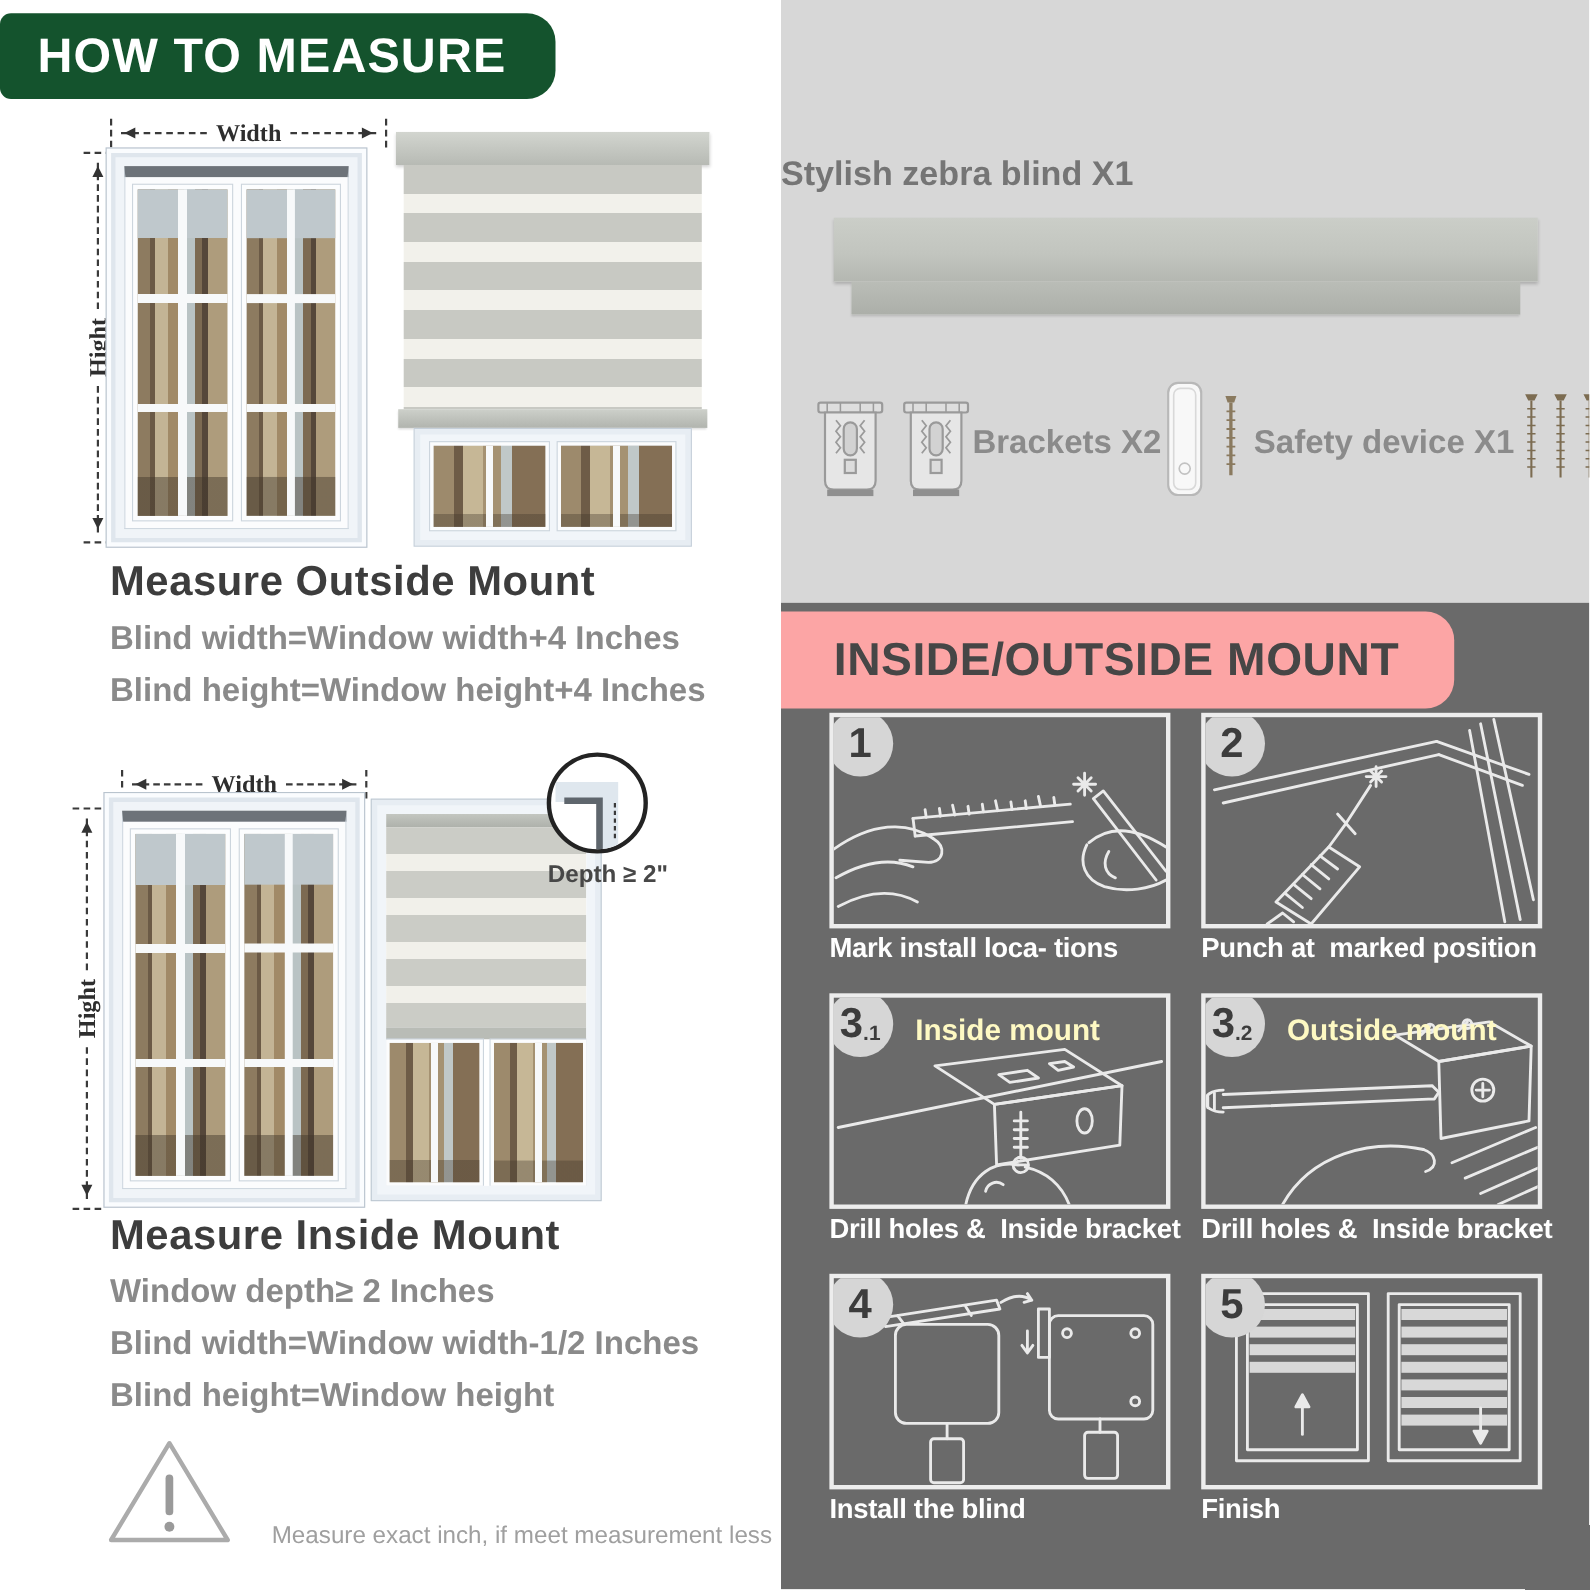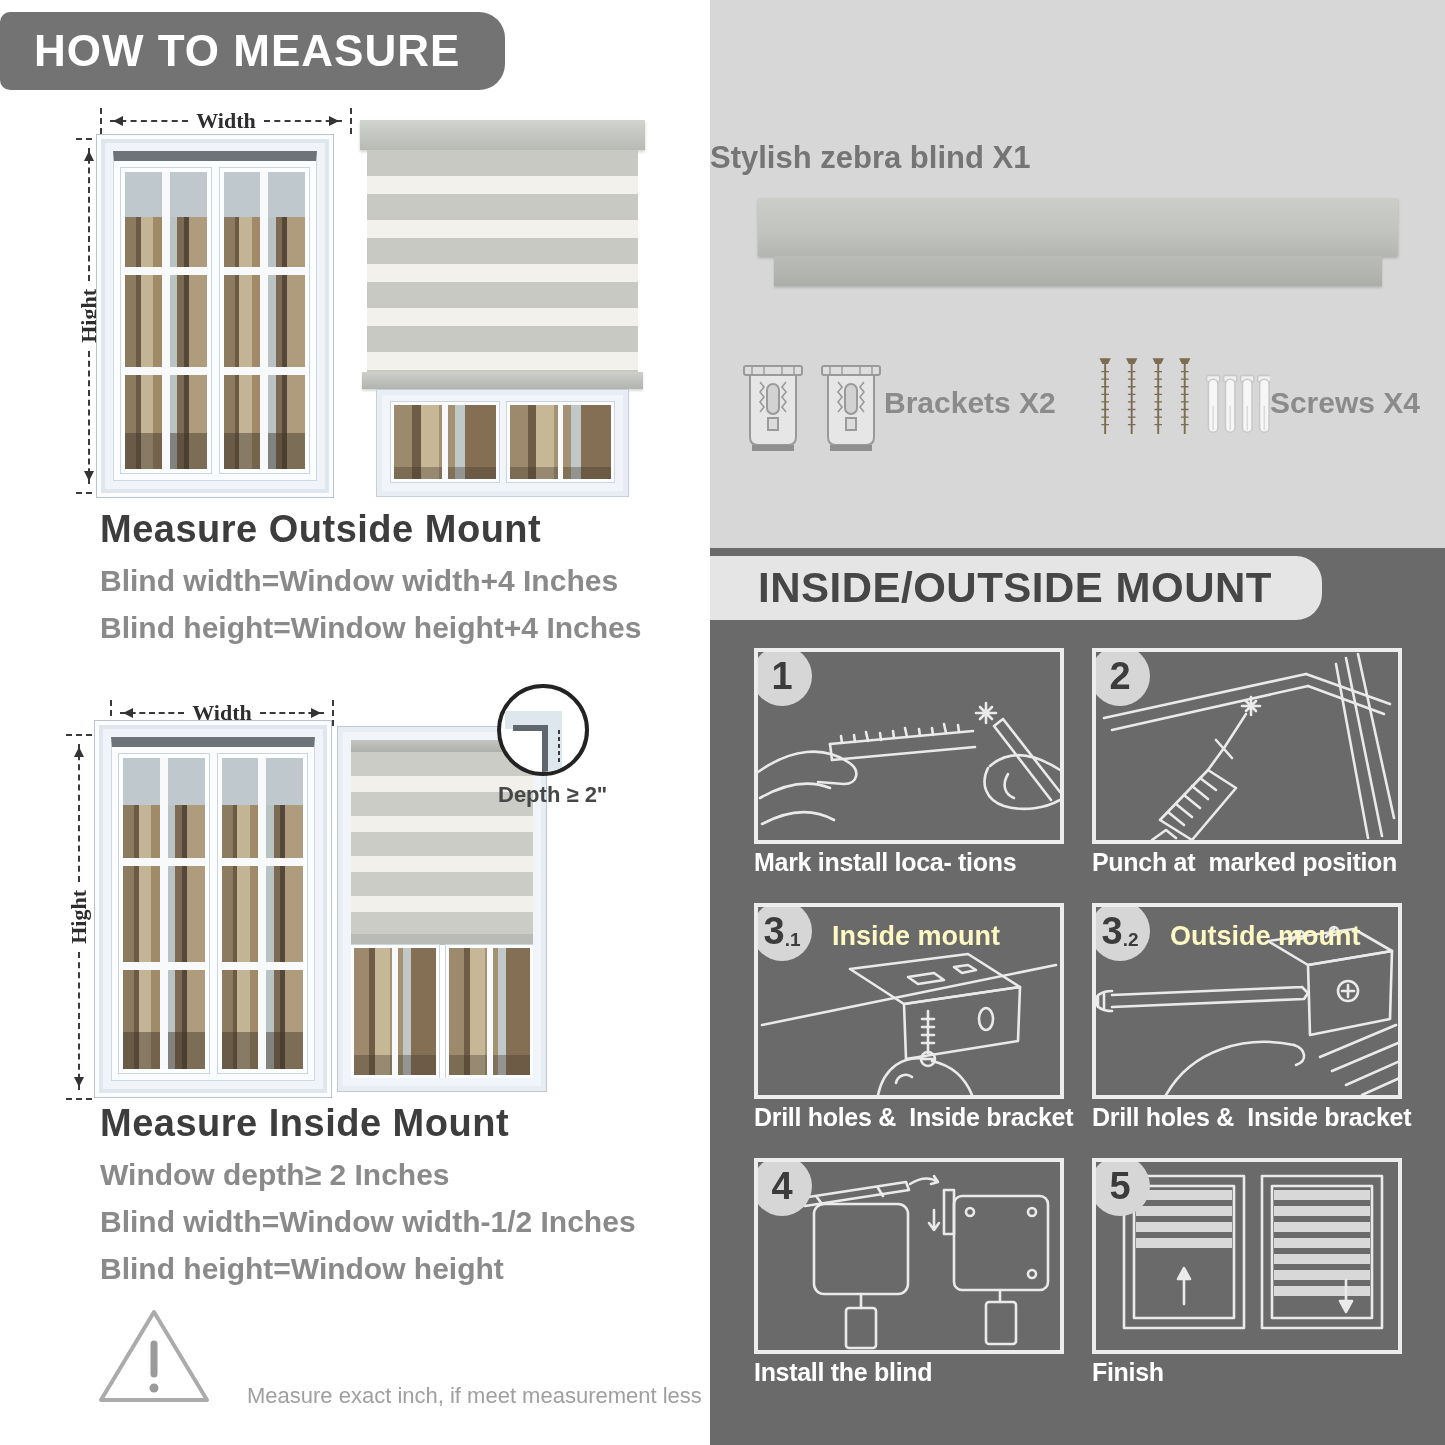--- a/index.html
+++ b/index.html
@@ -1,20 +1,20 @@
 <!DOCTYPE html>
 <html><head>
 <meta charset="utf-8">
 <style>
   html,body{margin:0;padding:0;background:#fff;}
   #page{position:relative;width:1445px;height:1445px;background:#ffffff;
         font-family:"Liberation Sans",sans-serif;overflow:hidden;}
 
   
-  .htm-chip{position:absolute;left:0;top:12px;width:505px;height:78px;background:#737373;
+  .htm-chip{position:absolute;left:0;top:12px;width:505px;height:78px;background:#14532d;
     border-radius:10px 26px 26px 10px;display:flex;align-items:center;padding-left:34px;
     box-sizing:border-box;color:#fff;font-size:44px;font-weight:bold;letter-spacing:1px;}
 
   
   .dim-h{display:flex;align-items:center;gap:8px;}
   .dim-h .etick{width:0;height:26px;border-left:2px dashed #3a3a3a;}
   .dline{flex:1;height:0;border-top:2px dashed #3a3a3a;position:relative;}
   .dline.l::before{content:"";position:absolute;left:-2px;top:-6px;border:5px solid transparent;border-right:10px solid #333;}
   .dline.r::after{content:"";position:absolute;right:-2px;top:-6px;border:5px solid transparent;border-left:10px solid #333;}
   .dim-label{font-size:22px;font-weight:bold;color:#2e2e2e;white-space:nowrap;font-family:Liberation Serif, serif;}
@@ -96,21 +96,21 @@
   .rail-top{height:58px;background:linear-gradient(180deg,#cbcec8 0%,#c2c5bf 55%,#b4b7b1 100%);
     box-shadow:0 2px 3px rgba(0,0,0,.2);}
   .rail-lip{margin:0 16px;height:30px;background:linear-gradient(180deg,#babdb7,#acafa9);
     box-shadow:0 2px 2px rgba(0,0,0,.15);}
   .components{position:absolute;left:30px;top:338px;width:680px;display:flex;justify-content:space-between;}
   .comp{display:flex;flex-direction:row;align-items:center;}
   .comp-art{height:118px;display:flex;align-items:flex-end;gap:12px;}
   .comp-label{margin-top:12px;font-size:30px;font-weight:bold;color:#8b8b8b;white-space:nowrap;}
 
   .right-dark{position:absolute;left:710px;top:548px;width:735px;height:897px;background:#6a6a6a;}
-  .iom-chip{position:absolute;left:0;top:8px;width:612px;height:64px;background:#e5e5e5;
+  .iom-chip{position:absolute;left:0;top:8px;width:612px;height:88px;background:#fca5a5;
     border-radius:0 26px 26px 0;display:flex;align-items:center;padding-left:48px;box-sizing:border-box;
     color:#464646;font-size:42px;font-weight:bold;letter-spacing:.5px;}
   .steps{position:absolute;left:44px;top:100px;width:648px;display:grid;
     grid-template-columns:310px 310px;column-gap:28px;row-gap:26px;}
   .panel{position:relative;width:310px;height:196px;border:4px solid #ededed;box-sizing:border-box;overflow:hidden;}
   .panel svg{position:absolute;inset:0;width:100%;height:100%;}
   .badge{position:absolute;top:-6px;left:-6px;width:60px;height:60px;background:#d6d6d6;border-radius:50%;
     display:flex;align-items:center;justify-content:center;color:#3c3c3c;font-weight:bold;font-size:38px;}
   .badge .sub{font-size:19px;align-self:flex-end;margin-bottom:10px;}
   .panel-label{position:absolute;top:14px;left:74px;color:#fef9c3;font-size:27px;font-weight:bold;white-space:pre;}
@@ -261,20 +261,33 @@
               <path d="M46 22 l-4 5 4 5 -4 5 4 5 -4 5 4 5" fill="none" stroke-width="1.6"></path>
               <rect x="27" y="24" width="12" height="30" rx="6" fill="#d2d2d2"></rect>
               <rect x="28" y="58" width="10" height="12" fill="#dcdcdc"></rect>
               <rect x="12" y="85" width="42" height="6" fill="#8f8f8f" stroke="none"></rect>
             </g>
           </svg>
         </div>
         <div class="comp-label">Brackets X2</div>
       </div>
 
+      <div class="comp">
+        <div class="comp-art">
+          <svg width="84" height="112" viewBox="0 0 84 112">
+            <rect x="6" y="4" width="30" height="102" rx="9" fill="rgba(252,252,252,.9)" stroke="#b8b8b8" stroke-width="2"></rect>
+            <rect x="11" y="9" width="20" height="92" rx="6" fill="none" stroke="#d9d9d9" stroke-width="1.5"></rect>
+            <circle cx="21" cy="82" r="5" fill="none" stroke="#c2c2c2" stroke-width="1.5"></circle>
+            <path d="M58 16 h10 l-2 6 h-6 Z" fill="#8a7a5f"></path>
+            <line x1="63" y1="22" x2="63" y2="88" stroke="#8a7a5f" stroke-width="3"></line>
+            <path d="M59 30 h8 M59 38 h8 M59 46 h8 M59 54 h8 M59 62 h8 M59 70 h8 M59 78 h8" stroke="#8a7a5f" stroke-width="1.6"></path>
+          </svg>
+        </div>
+        <div class="comp-label">Safety device X1</div>
+      </div>
 
       <div class="comp">
         <div class="comp-art">
           <svg width="180" height="112" viewBox="0 0 190 112">
             <g stroke="#7c6c51" stroke-width="2" fill="#7c6c51">
               <path d="M10 12 h12 l-3 6 h-6 Z M38 12 h12 l-3 6 h-6 Z M66 12 h12 l-3 6 h-6 Z M94 12 h12 l-3 6 h-6 Z" stroke="none"></path>
               <path d="M16 18 v74 M44 18 v74 M72 18 v74 M100 18 v74" fill="none"></path>
               <g stroke-width="1.4" fill="none">
                 <path d="M12 26 h8 M12 34 h8 M12 42 h8 M12 50 h8 M12 58 h8 M12 66 h8 M12 74 h8 M12 82 h8"></path>
                 <path d="M40 26 h8 M40 34 h8 M40 42 h8 M40 50 h8 M40 58 h8 M40 66 h8 M40 74 h8 M40 82 h8"></path>

